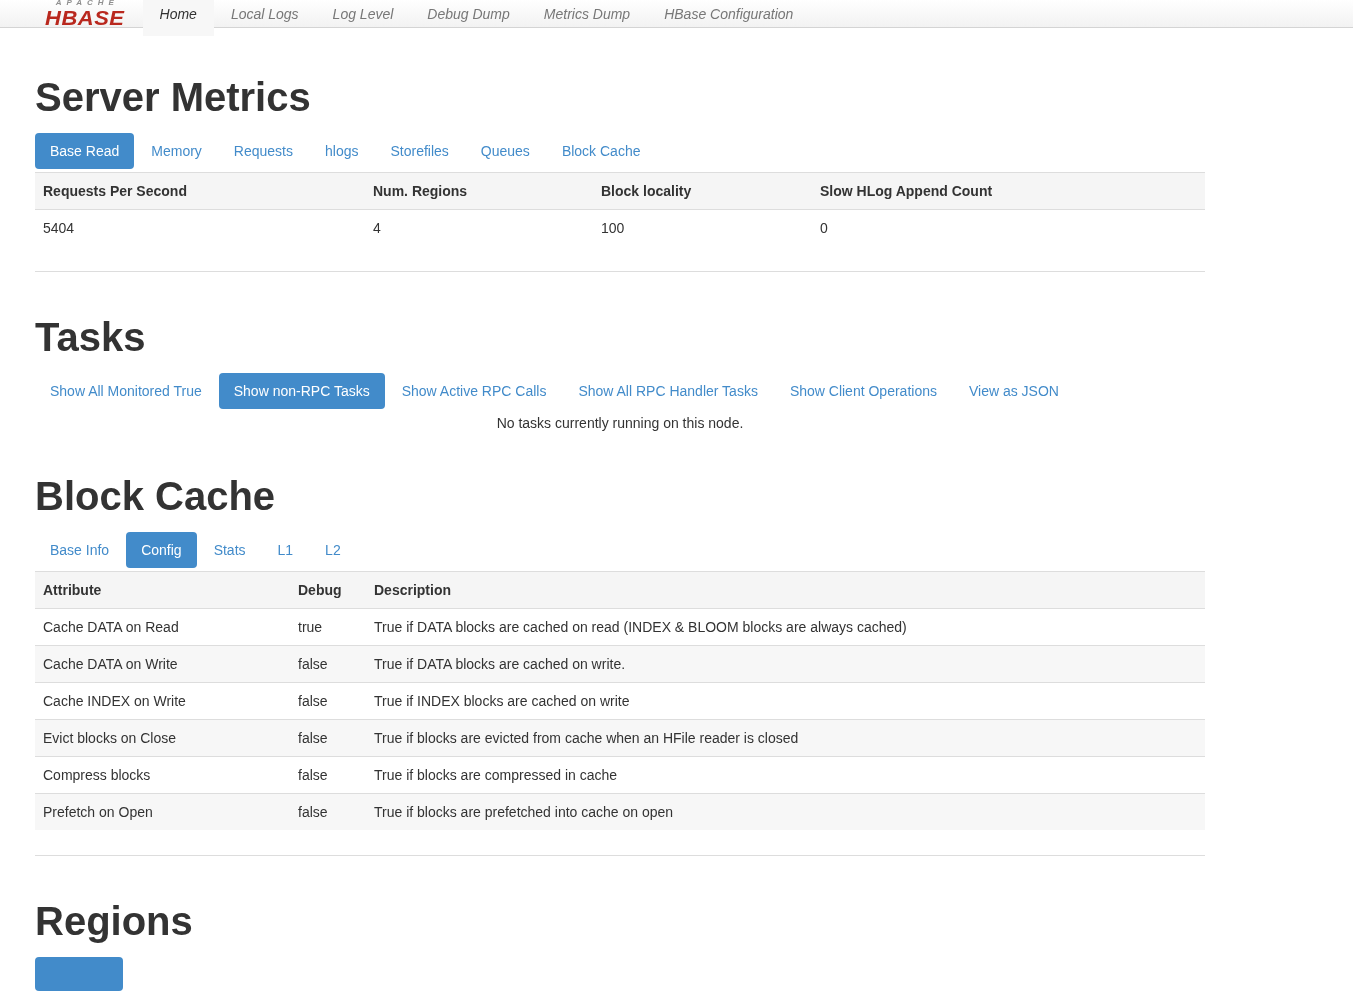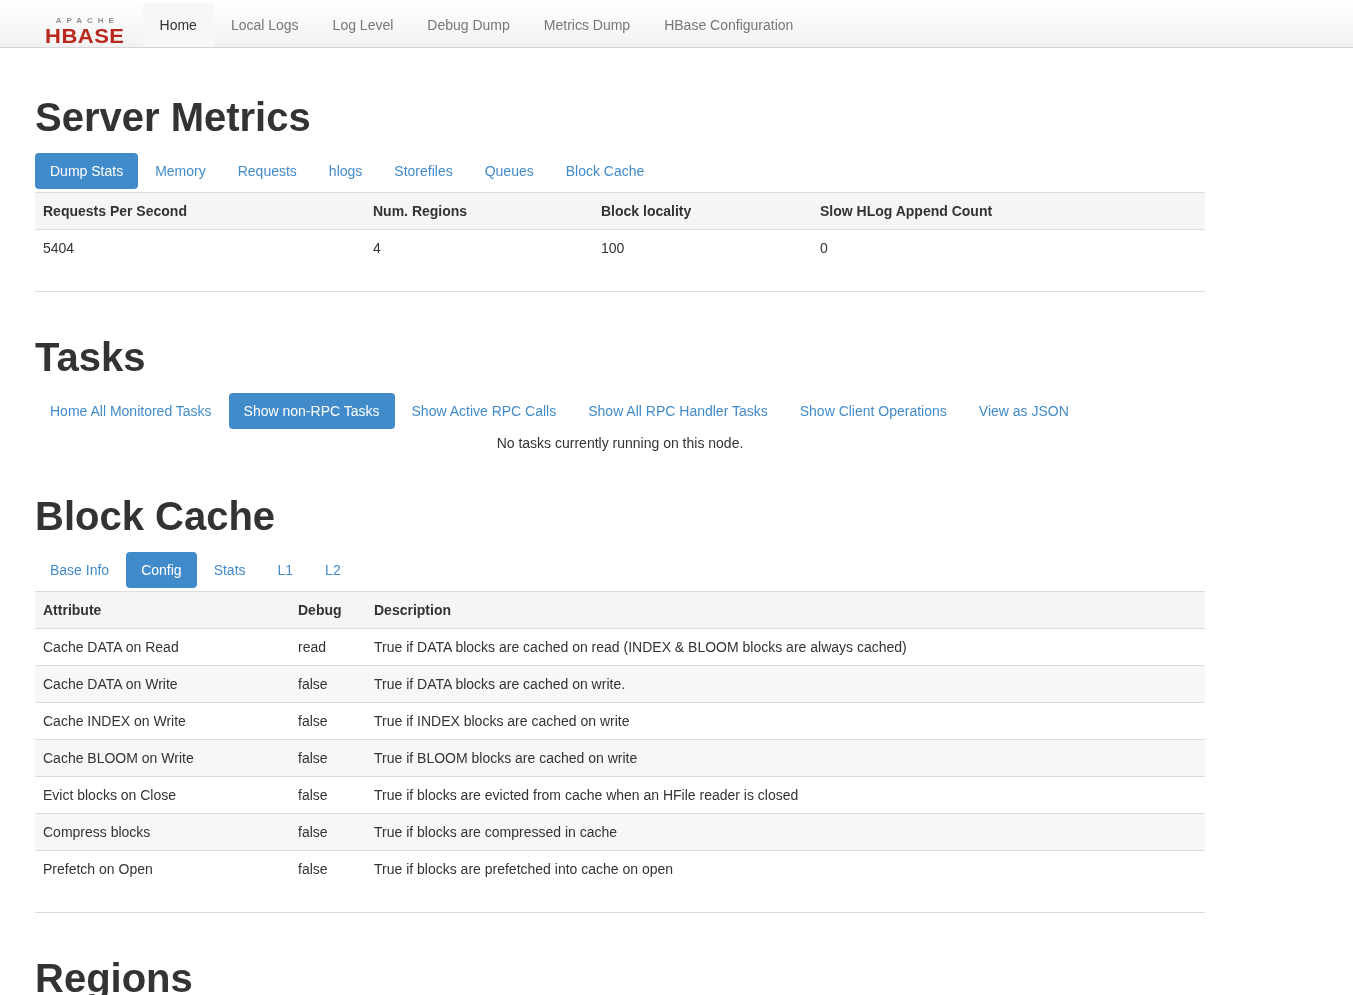--- a/index.html
+++ b/index.html
@@ -6,26 +6,27 @@
   html, body {
     width: 1353px; height: 995px;
     overflow: hidden;
     background: #ffffff;
     font-family: "Liberation Sans", "DejaVu Sans", sans-serif;
     font-size: 14px;
     color: #333;
   }
   
   .navbar {
-    height: 48px;
+    height: 28px;
     background: linear-gradient(#ffffff, #f2f2f2);
     border-bottom: 1px solid #d4d4d4;
     display: flex;
-    align-items: flex-end;
+    align-items: center;
     padding-left: 45px;
+    font-style: italic;
   }
   .brand {
     display: flex;
     flex-direction: column;
     justify-content: center;
     align-items: center;
     margin-right: 18px;
     cursor: pointer;
     text-decoration: none;
   }
@@ -124,21 +125,21 @@
     <li class="nav-item">Metrics Dump</li>
     <li class="nav-item">HBase Configuration</li>
   </ul>
 </div>
 
 <div class="container">
 
   <section id="server-metrics">
     <h1 class="section-title">Server Metrics</h1>
     <ul class="pills">
-      <li class="pill active">Dump Stats</li>
+      <li class="pill active">Base Read</li>
       <li class="pill">Memory</li>
       <li class="pill">Requests</li>
       <li class="pill">hlogs</li>
       <li class="pill">Storefiles</li>
       <li class="pill">Queues</li>
       <li class="pill">Block Cache</li>
     </ul>
     <table>
       <thead>
         <tr>
@@ -156,21 +157,21 @@
           <td>0</td>
         </tr>
       </tbody>
     </table>
     <div class="table-bottom"></div>
   </section>
 
   <section id="tasks">
     <h1 class="section-title">Tasks</h1>
     <ul class="pills">
-      <li class="pill">Home All Monitored Tasks</li>
+      <li class="pill">Show All Monitored True</li>
       <li class="pill active">Show non-RPC Tasks</li>
       <li class="pill">Show Active RPC Calls</li>
       <li class="pill">Show All RPC Handler Tasks</li>
       <li class="pill">Show Client Operations</li>
       <li class="pill">View as JSON</li>
     </ul>
     <p class="empty-message">No tasks currently running on this node.</p>
   </section>
 
   <section id="block-cache">
@@ -186,37 +187,32 @@
       <thead>
         <tr>
           <th class="col-attr">Attribute</th>
           <th class="col-val">Debug</th>
           <th>Description</th>
         </tr>
       </thead>
       <tbody>
         <tr>
           <td>Cache DATA on Read</td>
-          <td>read</td>
+          <td>true</td>
           <td>True if DATA blocks are cached on read (INDEX &amp; BLOOM blocks are always cached)</td>
         </tr>
         <tr>
           <td>Cache DATA on Write</td>
           <td>false</td>
           <td>True if DATA blocks are cached on write.</td>
         </tr>
         <tr>
           <td>Cache INDEX on Write</td>
           <td>false</td>
           <td>True if INDEX blocks are cached on write</td>
-        </tr>
-        <tr>
-          <td>Cache BLOOM on Write</td>
-          <td>false</td>
-          <td>True if BLOOM blocks are cached on write</td>
         </tr>
         <tr>
           <td>Evict blocks on Close</td>
           <td>false</td>
           <td>True if blocks are evicted from cache when an HFile reader is closed</td>
         </tr>
         <tr>
           <td>Compress blocks</td>
           <td>false</td>
           <td>True if blocks are compressed in cache</td>

